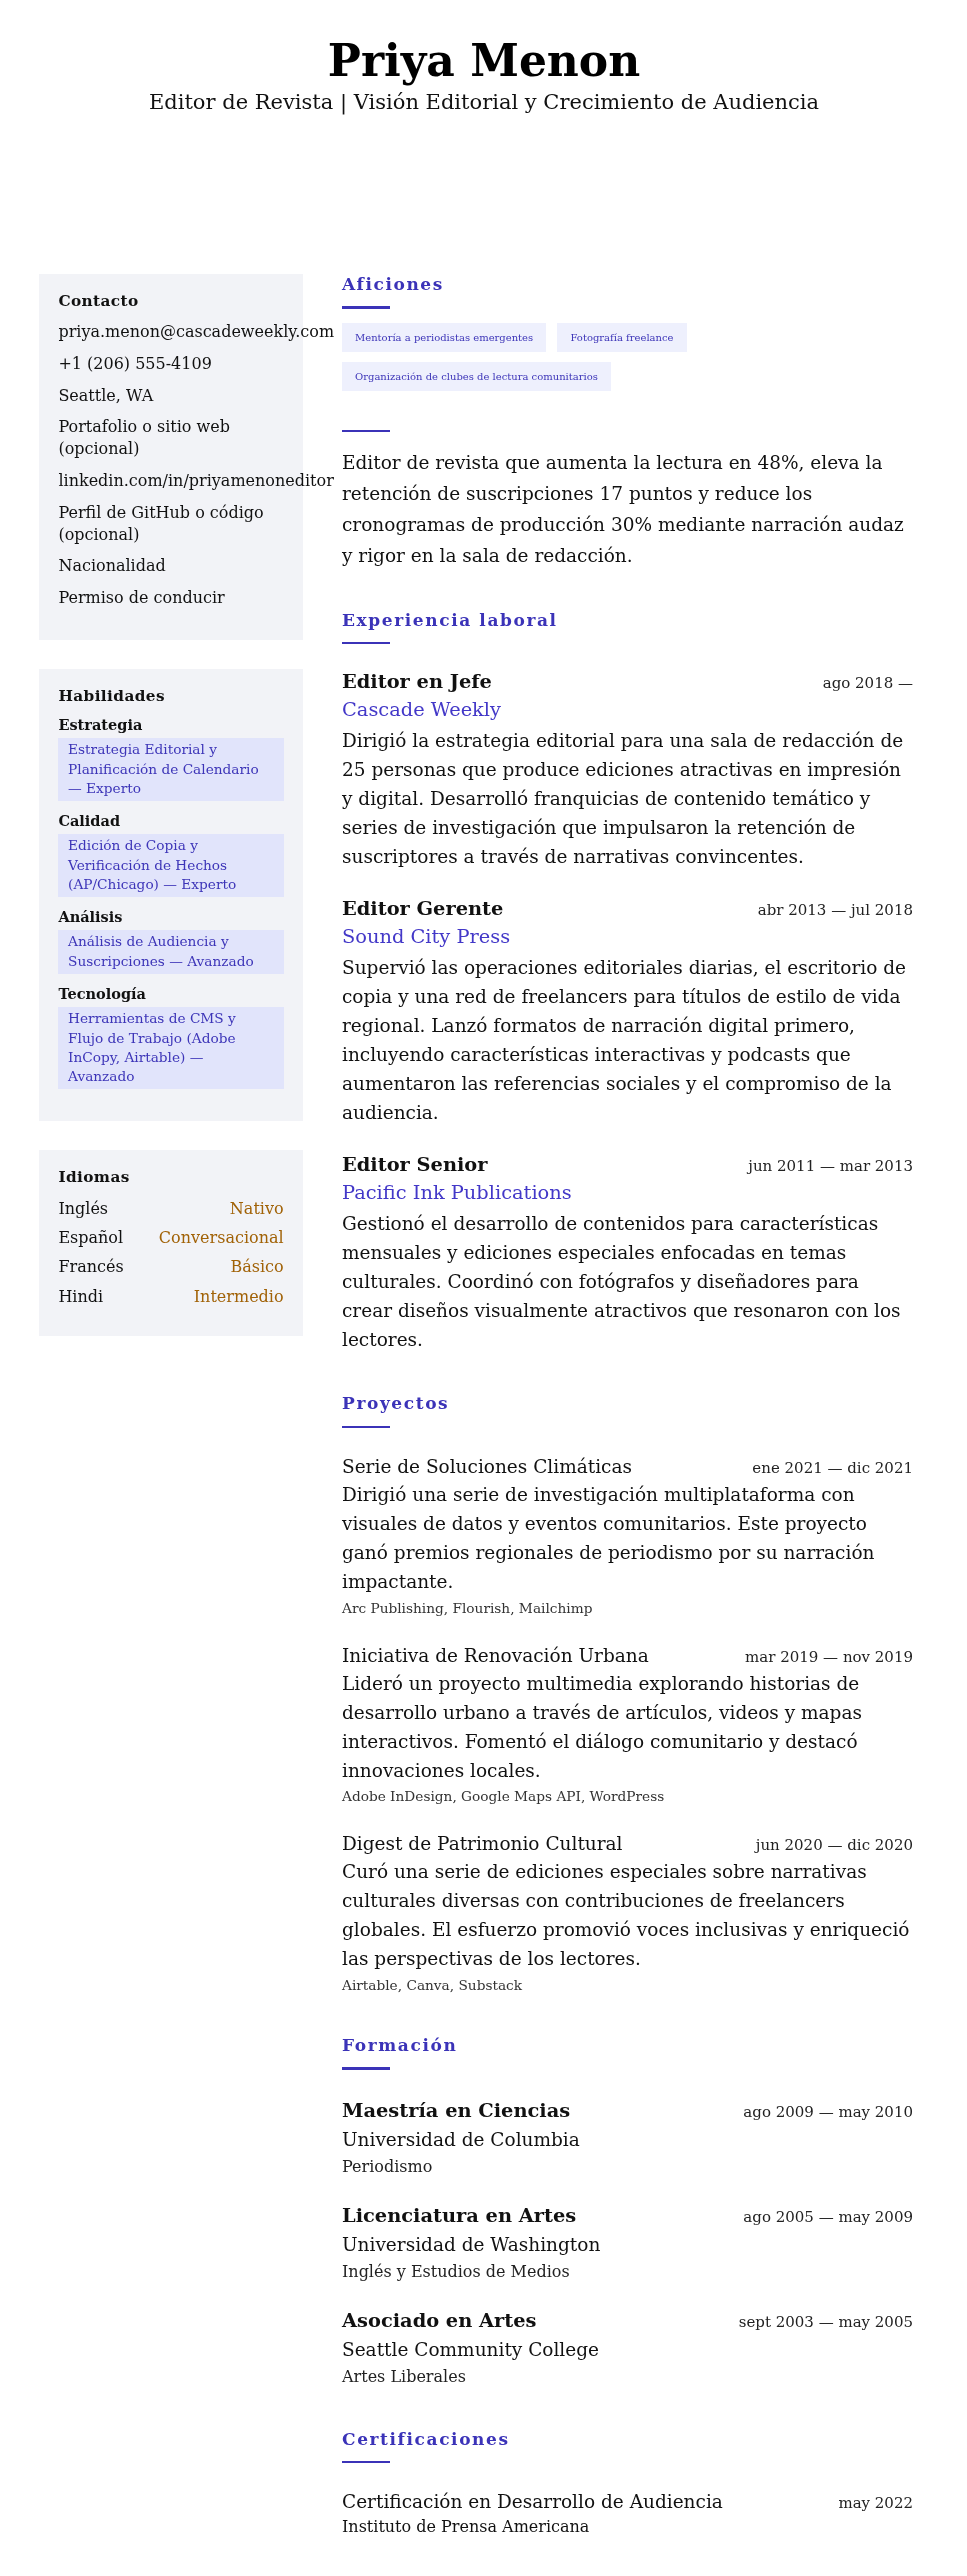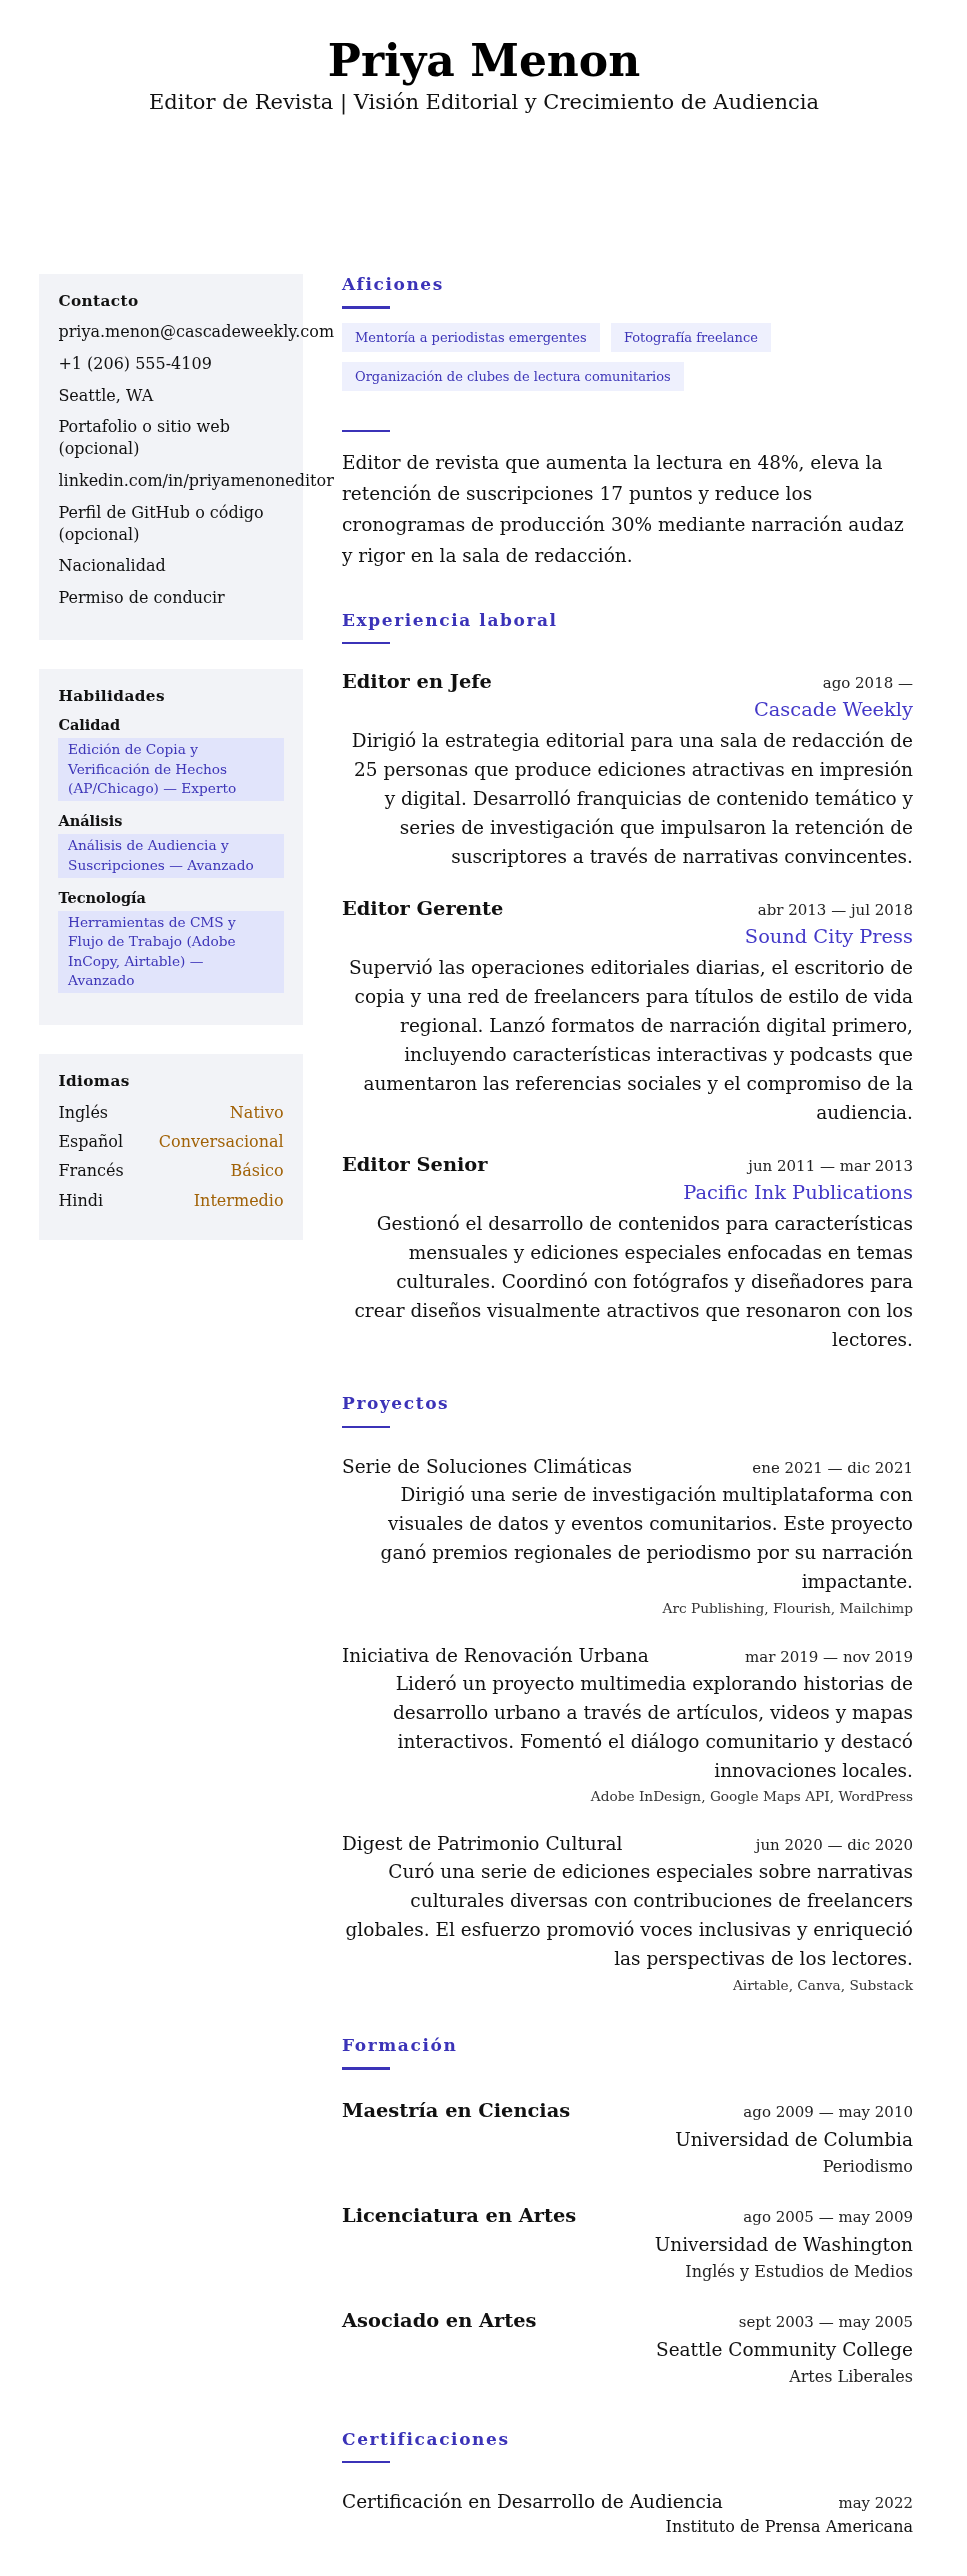--- a/index.html
+++ b/index.html
@@ -40,26 +40,26 @@
 
   .main { position: absolute; left: 342px; top: 158px; width: 571px; }
   .section { margin-bottom: 39px; }
   .section-title {
     font-size: 17px; font-weight: bold; letter-spacing: 1.6px; color: #3b33b8; line-height: 21px;
   }
   .section-rule { width: 48px; height: 2.4px; background: #3b33b8; margin-top: 11.3px; margin-bottom: 14.5px; }
 
   .chips { display: flex; flex-wrap: wrap; gap: 9.7px 11.3px; }
   .chip {
-    background: #eef0fd; color: #3d35b8; font-size: 13px; line-height: 19.4px; padding: 4.8px 13px;
+    background: #eef0fd; color: #3d35b8; font-size: 10px; line-height: 19.4px; padding: 4.8px 13px;
   }
 
   .summary { font-size: 18.5px; line-height: 31px; color: #111; margin-top: 4.8px; }
 
-  .entry { margin-bottom: 24px; text-align: right; }
+  .entry { margin-bottom: 24px; }
   .entry-head { display: flex; justify-content: space-between; align-items: baseline; }
   .role { font-size: 19.4px; font-weight: bold; line-height: 27.4px; }
   .date { font-size: 15px; color: #222; line-height: 22.6px; white-space: nowrap; }
   .company { font-size: 19.4px; color: #4338c8; line-height: 27.4px; }
   .desc { font-size: 18.5px; line-height: 29px; color: #111; margin-top: 3.2px; }
 
   .proj-title { font-size: 18.5px; line-height: 26px; color: #111; }
   .proj-tech { font-size: 13.7px; color: #333; line-height: 21px; margin-top: 1.6px; }
 
   .edu-degree { font-size: 19.4px; font-weight: bold; line-height: 29px; }
@@ -87,20 +87,24 @@
       <div class="contact-item">Portafolio o sitio web (opcional)</div>
       <div class="contact-item nowrap">linkedin.com/in/priyamenoneditor</div>
       <div class="contact-item">Perfil de GitHub o código (opcional)</div>
       <div class="contact-item">Nacionalidad</div>
       <div class="contact-item">Permiso de conducir</div>
     </section>
 
     <section class="card">
       <div class="card-title">Habilidades</div>
       <div class="skill-group">
+        <div class="skill-cat">Estrategia</div>
+        <div class="skill-chip">Estrategia Editorial y Planificación de Calendario — Experto</div>
+      </div>
+      <div class="skill-group">
         <div class="skill-cat">Calidad</div>
         <div class="skill-chip">Edición de Copia y Verificación de Hechos (AP/Chicago) — Experto</div>
       </div>
       <div class="skill-group">
         <div class="skill-cat">Análisis</div>
         <div class="skill-chip">Análisis de Audiencia y Suscripciones — Avanzado</div>
       </div>
       <div class="skill-group">
         <div class="skill-cat">Tecnología</div>
         <div class="skill-chip">Herramientas de CMS y Flujo de Trabajo (Adobe InCopy, Airtable) — Avanzado</div>

